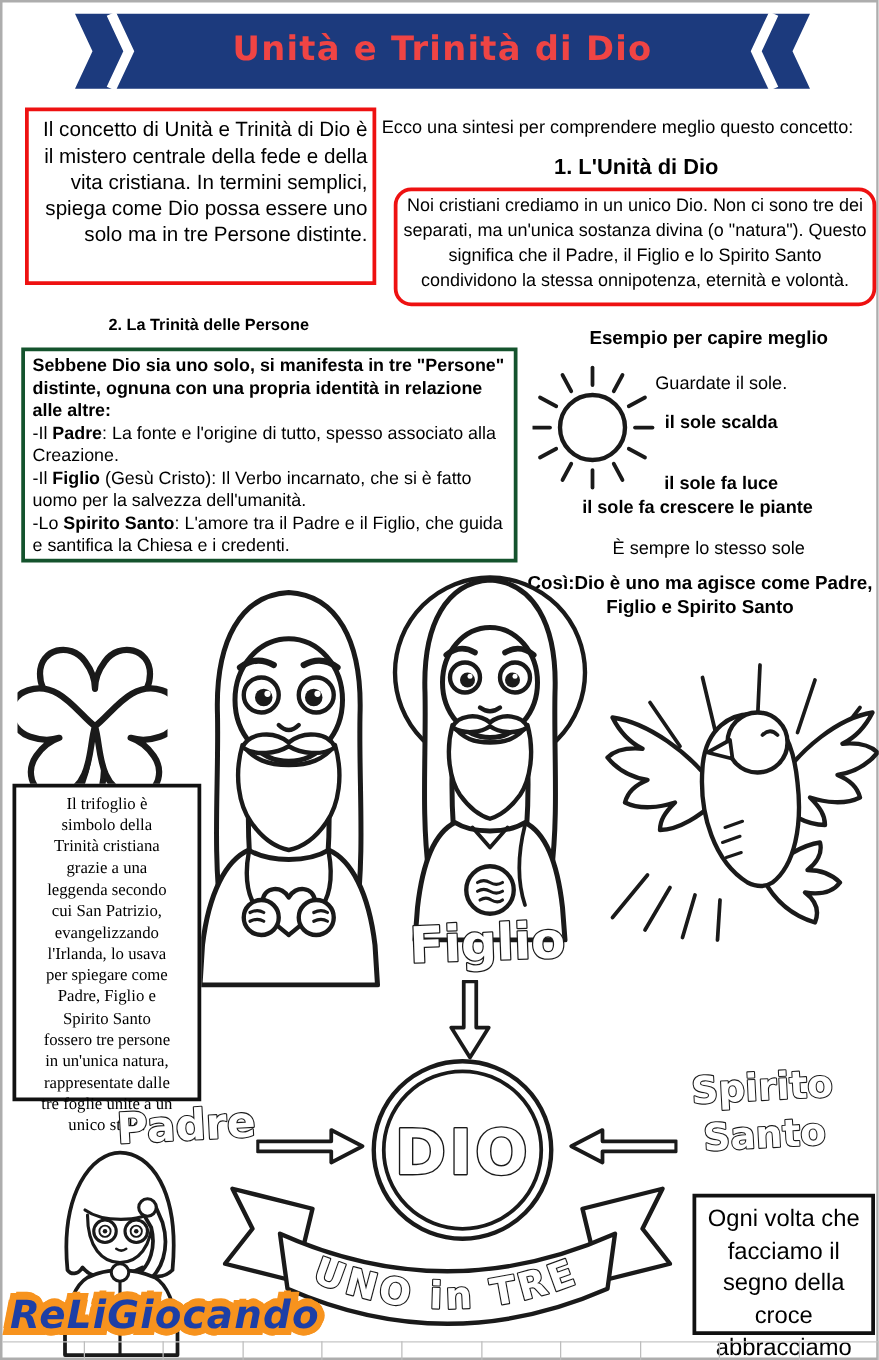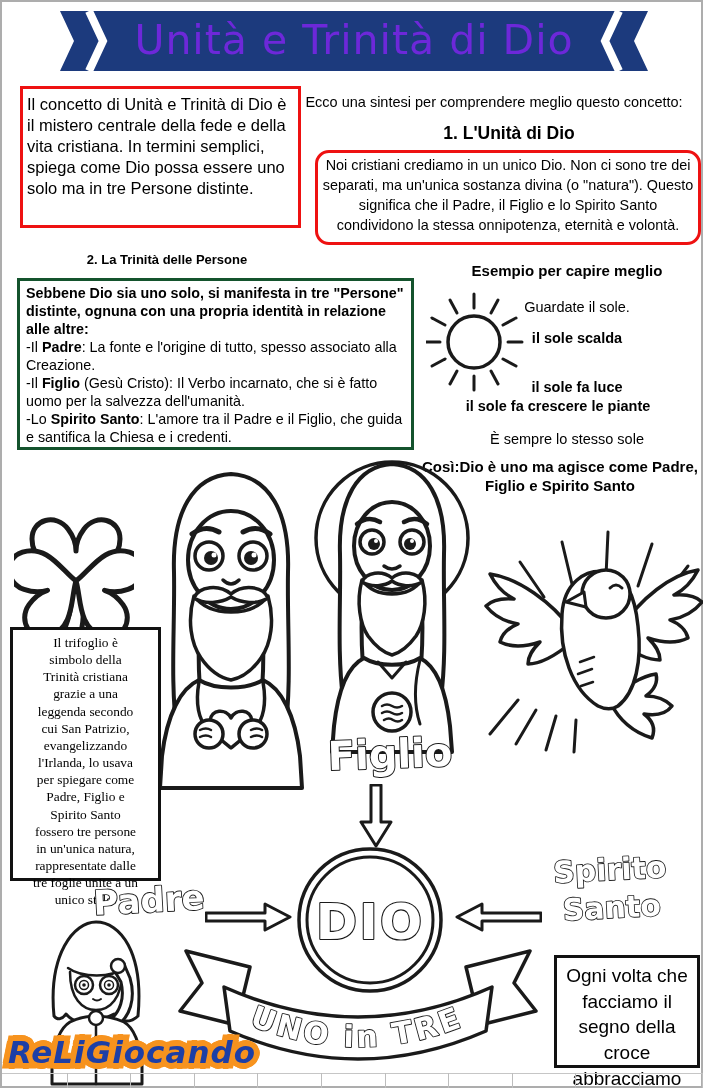--- a/index.html
+++ b/index.html
@@ -1,28 +1,28 @@
 <!DOCTYPE html>
 <html><head>
 <meta charset="utf-8">
 <style>
   html,body{margin:0;padding:0;}
   body{width:703px;height:1088px;position:relative;background:#fff;font-family:"Liberation Sans",sans-serif;overflow:hidden;}
   .page{position:absolute;inset:0;border:2px solid #adadad;box-sizing:border-box;background:#fff;}
   .abs{position:absolute;}
   
   .banner-wrap{left:56px;top:6px;width:592px;height:66px;}
-  .banner-title{left:56px;top:6px;width:592px;height:66px;color:#6d28d9;font-weight:normal;
-    font-family:"DejaVu Sans",sans-serif;font-size:41px;line-height:64px;text-align:center;letter-spacing:1px;}
+  .banner-title{left:56px;top:6px;width:592px;height:66px;color:#ef4444;font-weight:bold;
+    font-family:"DejaVu Sans",sans-serif;font-size:27px;line-height:64px;text-align:center;letter-spacing:1px;}
   
   .txtbox{box-sizing:border-box;background:#fff;}
   .red-border{border:3px solid #ee1111;}
   .orange-border{border:3px solid #14532d;}
   .black-border{border:3px solid #111;}
-  .intro-box{left:18px;top:84px;width:281px;height:142px;font-size:16.5px;line-height:1.27;text-align:left;padding:5px 4px;}
+  .intro-box{left:18px;top:84px;width:281px;height:142px;font-size:16.5px;line-height:1.27;text-align:right;padding:5px 4px;}
   .synthesis{left:298px;top:92px;width:388px;font-size:14.5px;text-align:center;}
   .s1-head{left:313px;top:121px;width:388px;font-size:17.5px;font-weight:bold;text-align:center;}
   .s1-box{left:313px;top:148px;width:386px;height:95px;font-size:14.4px;line-height:1.38;text-align:center;padding:3px 2px;border-radius:14px;}
   .s2-head{left:15px;top:250px;width:300px;font-size:13px;font-weight:bold;text-align:center;}
   .s2-box{left:15px;top:276px;width:397px;height:172px;font-size:14.3px;line-height:1.26;text-align:left;padding:3px 6px;}
   .s2-box .lead{font-weight:bold;}
   .s2-box b{font-weight:bold;}
   
   .ex-head{left:440px;top:260px;width:250px;font-size:15px;font-weight:bold;text-align:center;}
   .ex-line{font-size:14.5px;text-align:center;}

